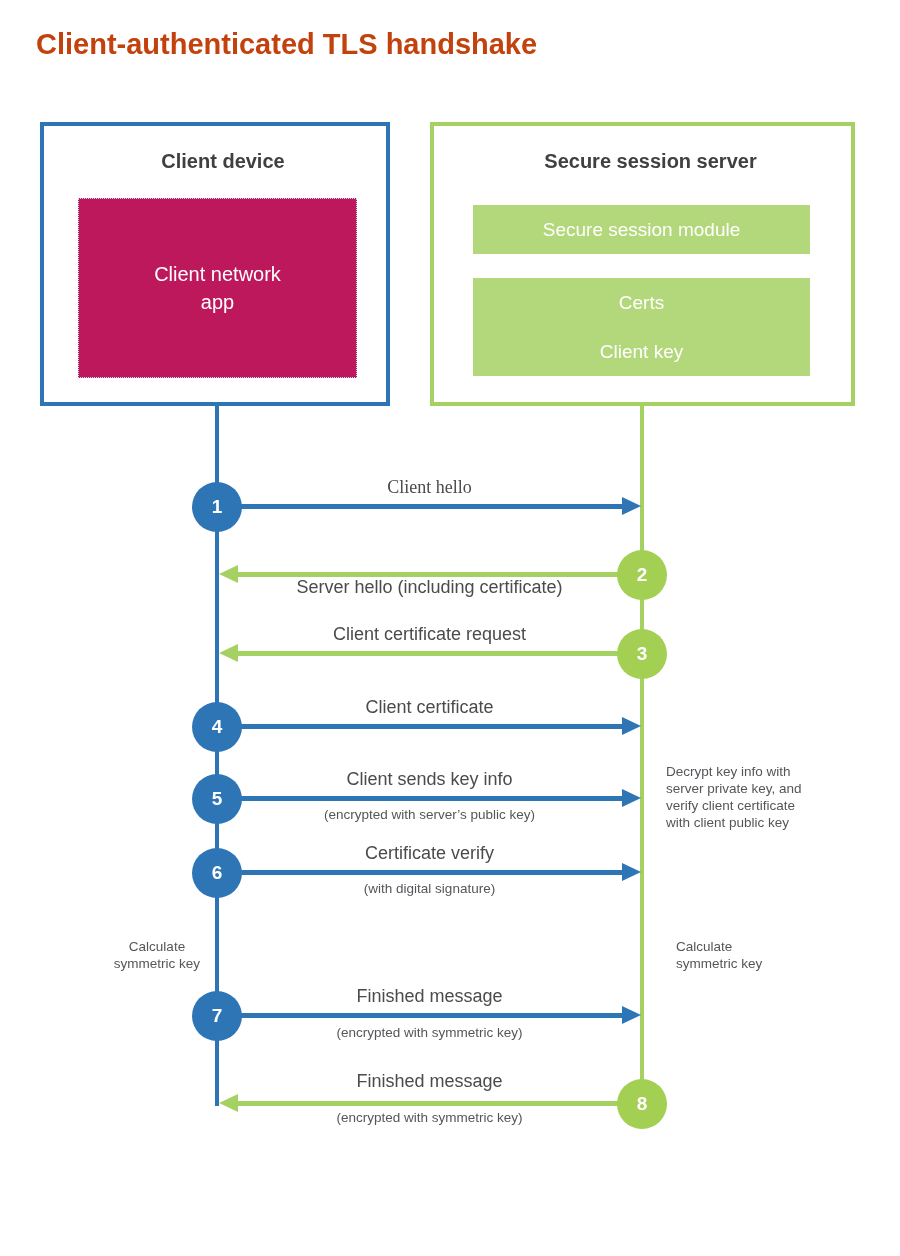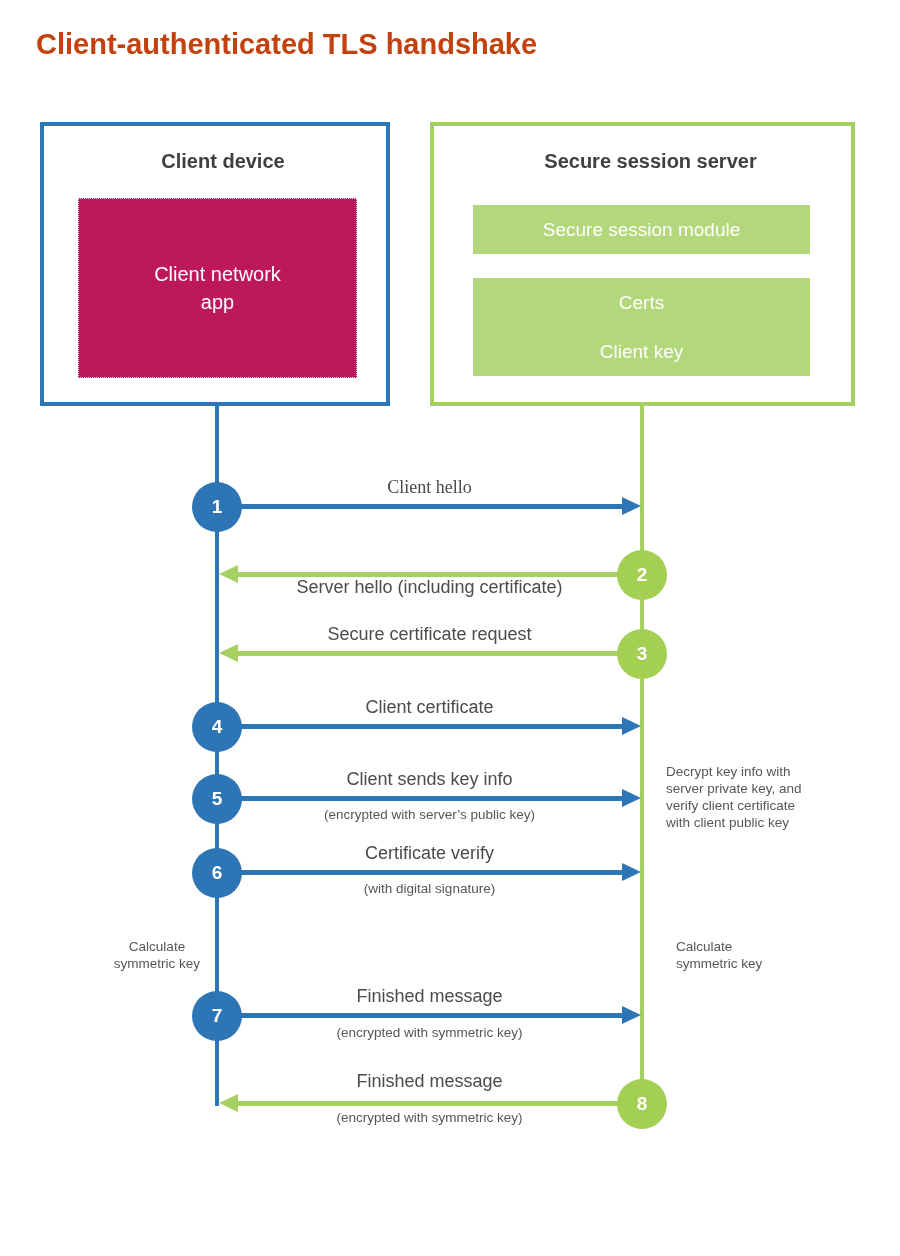--- a/index.html
+++ b/index.html
@@ -94,21 +94,21 @@
   <div class="msg-label lab1">Client hello</div>
 
   <div class="step-circle green-bg c2">2</div>
   <div class="hline green l2"></div>
   <div class="tri left t2"></div>
   <div class="msg-label lab2">Server hello (including certificate)</div>
 
   <div class="step-circle green-bg c3">3</div>
   <div class="hline green l3"></div>
   <div class="tri left t3"></div>
-  <div class="msg-label lab3">Secure certificate request</div>
+  <div class="msg-label lab3">Client certificate request</div>
 
   <div class="step-circle blue-bg c4">4</div>
   <div class="hline blue l4"></div>
   <div class="tri right t4"></div>
   <div class="msg-label lab4">Client certificate</div>
 
   <div class="step-circle blue-bg c5">5</div>
   <div class="hline blue l5"></div>
   <div class="tri right t5"></div>
   <div class="msg-label lab5">Client sends key info</div>

